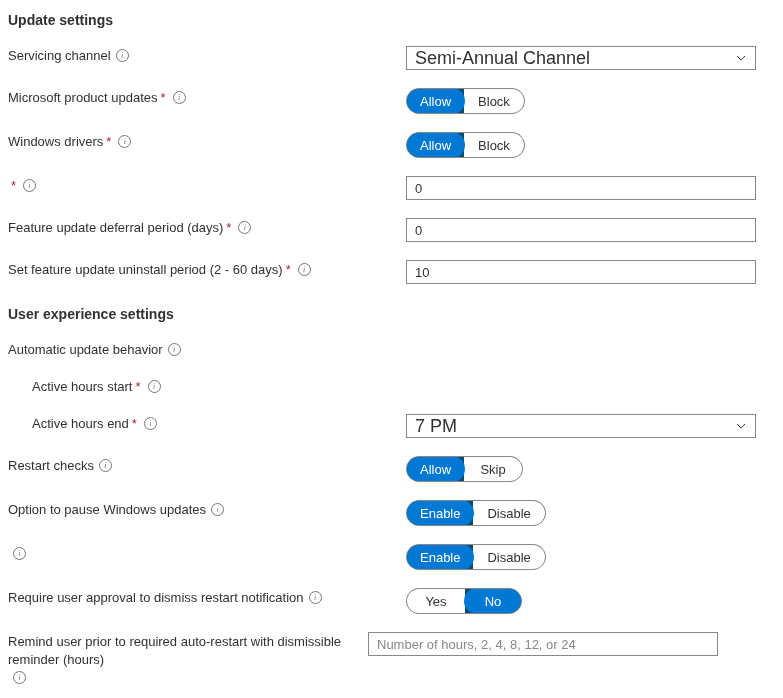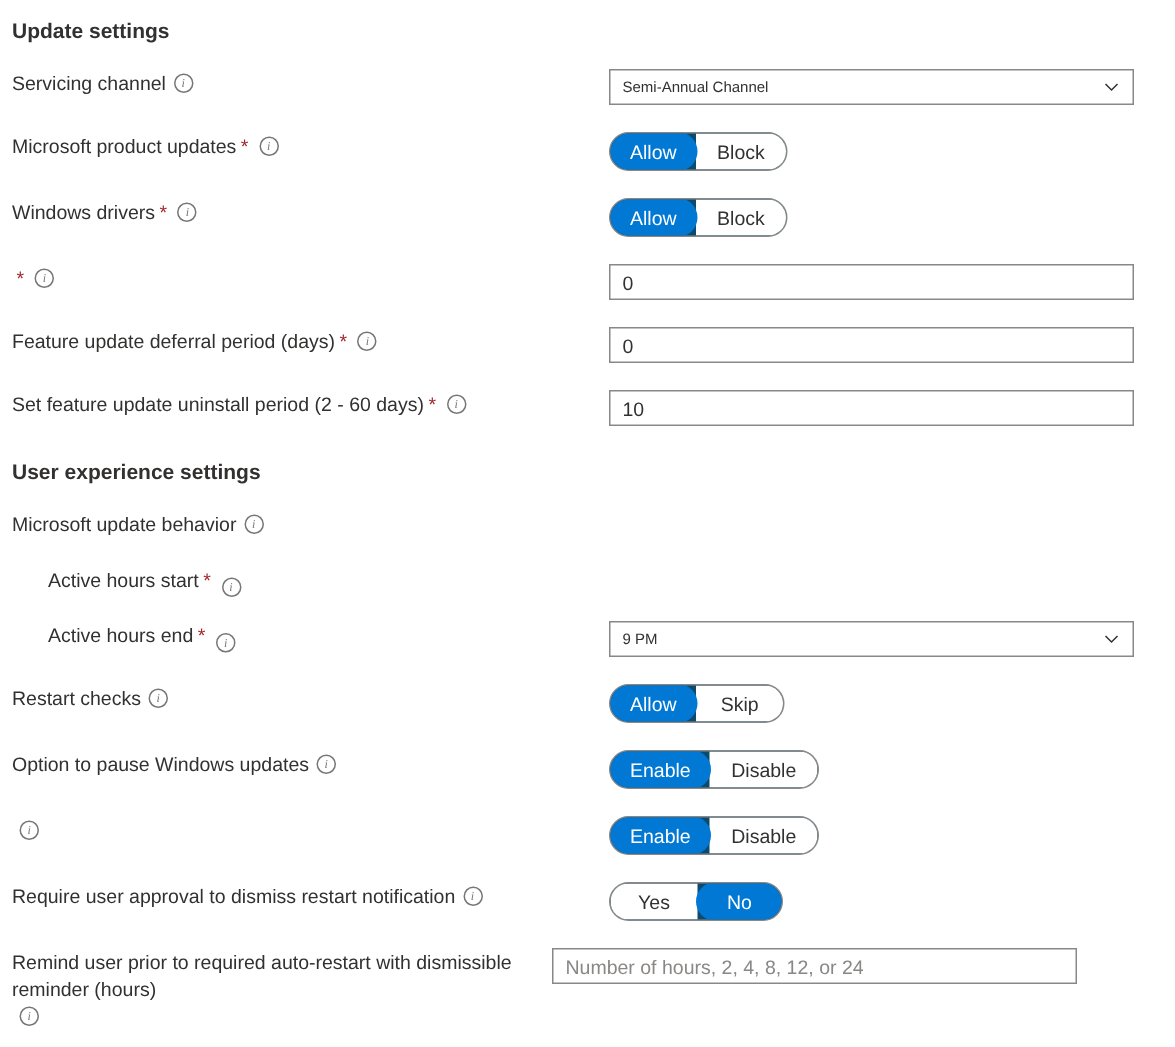--- a/index.html
+++ b/index.html
@@ -24,21 +24,21 @@
     margin-bottom: 18px;
   }
   .label-col {
     width: 398px;
     display: flex;
     align-items: flex-start;
     flex-wrap: wrap;
     line-height: 18px;
     padding-top: 1px;
   }
-  .label-col.indent { padding-left: 24px; align-items: flex-end; }
+  .label-col.indent { padding-left: 24px; }
   .label-col.multi { max-width: 360px; }
   .control-col {
     flex: 1;
   }
   .req { color: #a4262c; margin-left: 3px; margin-right: 2px; }
   .info-icon {
     display: inline-flex;
     align-items: center;
     justify-content: center;
     width: 13px; height: 13px;
@@ -52,26 +52,26 @@
     font-family: Georgia, serif;
     position: relative;
     top: 2px;
   }
   
   .select {
     width: 350px;
     height: 24px;
     border: 1px solid #8a8886;
     display: flex;
-    align-items: center;
+    align-items: flex-end;
     padding: 0 8px;
     position: relative;
     background: #fff;
     cursor: pointer;
-    font-size: 10px;
+    font-size: 18px;
   }
   .select .chev {
     position: absolute;
     right: 8px;
     top: 50%;
     transform: translateY(-50%);
   }
   .chev svg { display:block; }
   
   .txt {
@@ -194,42 +194,42 @@
   </div>
   <div class="control-col">
     <input class="txt" type="text" value="10" style="">
   </div>
 </div>
 
 <div class="section-heading" style="margin-top:22px">User experience settings</div>
 
 <div class="row">
   <div class="label-col">
-    <span>Microsoft update behavior</span>
+    <span>Automatic update behavior</span>
     <span class="info-icon">i</span>
   </div>
 </div>
 
 <div class="row">
   <div class="label-col indent">
     <span>Active hours start</span>
     <span class="req">*</span>
     <span class="info-icon">i</span>
   </div>
 </div>
 
 <div class="row">
   <div class="label-col indent">
     <span>Active hours end</span>
     <span class="req">*</span>
     <span class="info-icon">i</span>
   </div>
   <div class="control-col">
     <div class="select">
-      <span>9 PM</span>
+      <span>7 PM</span>
       <span class="chev">
           <svg width="12" height="12" viewBox="0 0 12 12">
             <path d="M2 4 L6 8 L10 4" stroke="#323130" stroke-width="1" fill="none"></path>
           </svg>
         </span>
     </div>
   </div>
 </div>
 
 <div class="row">

